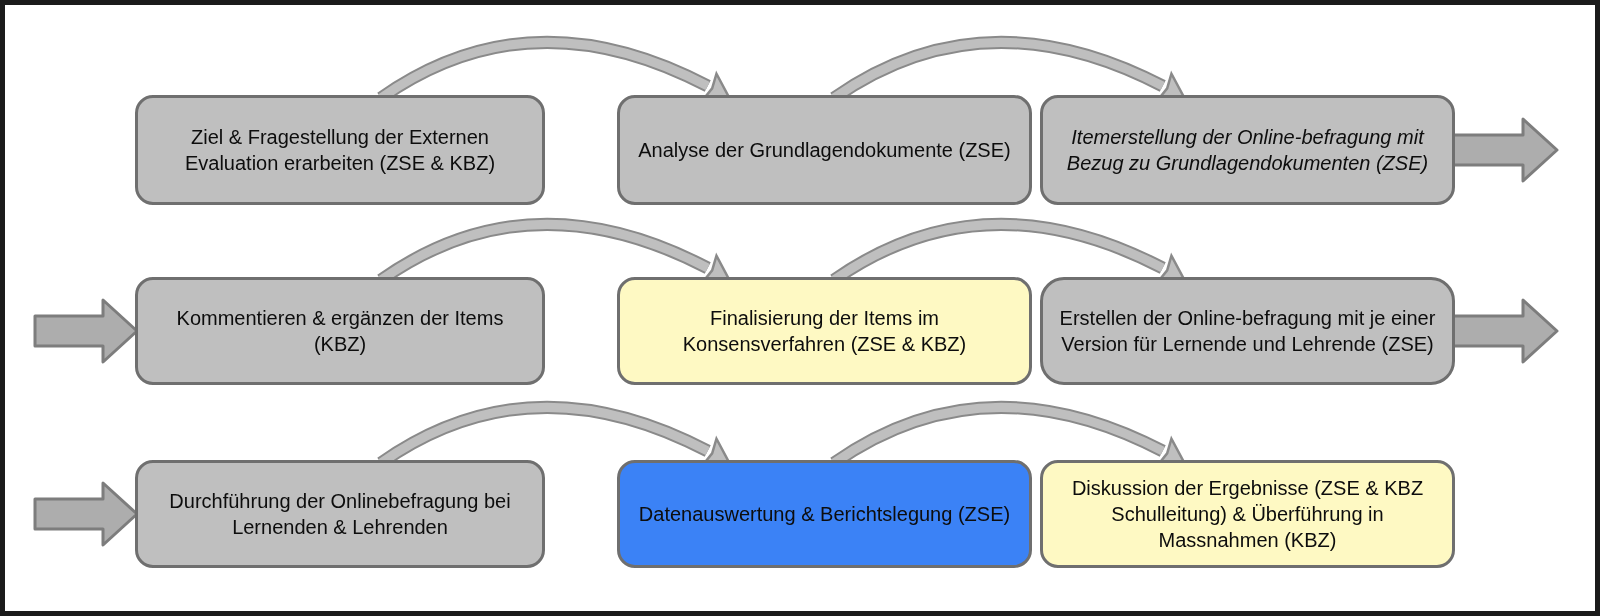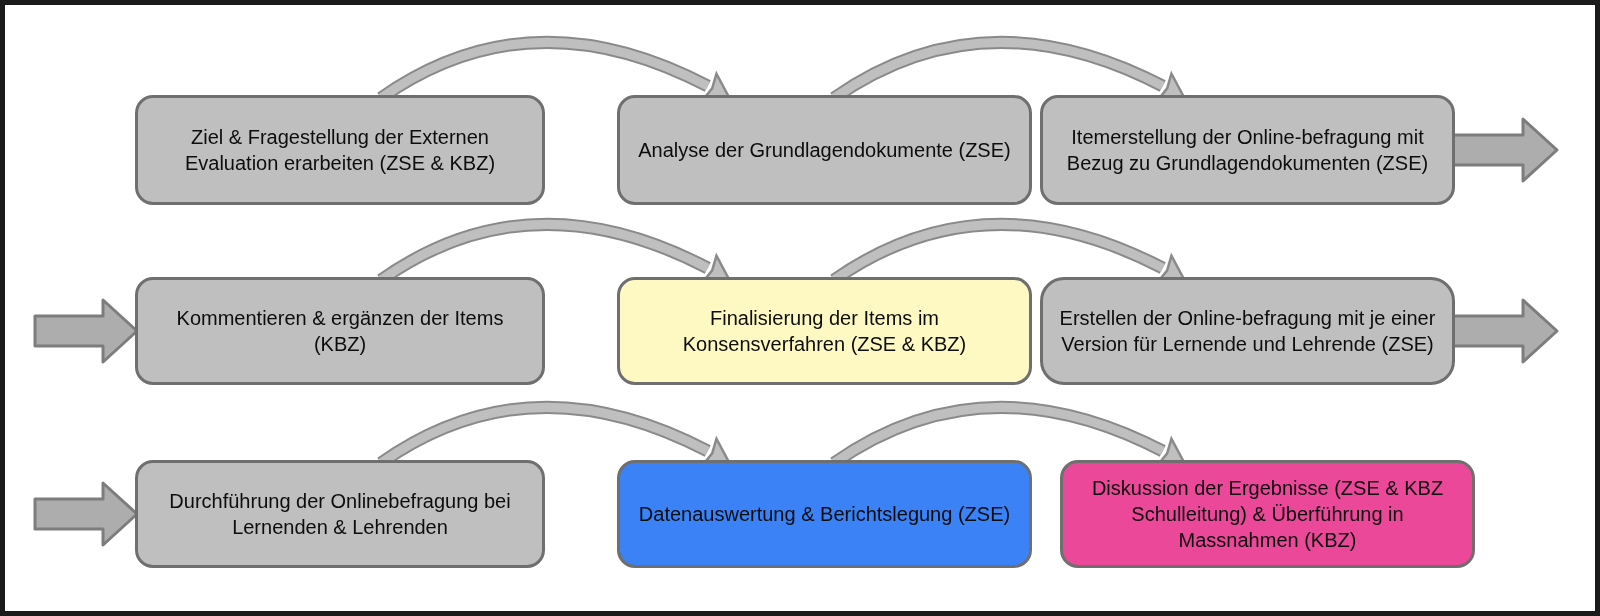--- a/index.html
+++ b/index.html
@@ -100,37 +100,37 @@
         <polygon points="30,494 98,494 98,478 132,509 98,540 98,524 30,524" fill="#adadad" stroke="#7d7d7d" stroke-width="3" stroke-linejoin="round"></polygon>
       </g>
     </svg>
 
   <div class="box c1 r1" style="background: rgb(191, 191, 191); border-color: rgb(111, 111, 111); color: rgb(13, 13, 13);">
     <span>Ziel &amp; Fragestellung der Externen Evaluation erarbeiten (ZSE &amp; KBZ)</span>
   </div>
   <div class="box c2 r1" style="background: rgb(191, 191, 191); border-color: rgb(111, 111, 111); color: rgb(13, 13, 13);">
     <span>Analyse der Grundlagendokumente (ZSE)</span>
   </div>
-  <div class="box c3 r1" style="background: rgb(191, 191, 191); border-color: rgb(111, 111, 111); color: rgb(13, 13, 13);">
+  <div class="box c3 r1" style="background: rgb(191, 191, 191); border-color: rgb(111, 111, 111); color: rgb(13, 13, 13); font-style: italic;">
     <span>Itemerstellung der Online-befragung mit Bezug zu Grundlagendokumenten (ZSE)</span>
   </div>
 
   <div class="box c1 r2" style="background: rgb(191, 191, 191); border-color: rgb(111, 111, 111); color: rgb(13, 13, 13);">
     <span>Kommentieren &amp; ergänzen der Items (KBZ)</span>
   </div>
   <div class="box c2 r2" style="background: #fef9c3; border-color: rgb(111, 111, 111); color: rgb(13, 13, 13);">
     <span>Finalisierung der Items im Konsensverfahren (ZSE &amp; KBZ)</span>
   </div>
   <div class="box c3 r2" style="background: rgb(191, 191, 191); border-color: rgb(111, 111, 111); color: rgb(13, 13, 13); border-radius: 24px;">
     <span>Erstellen der Online-befragung mit je einer Version für Lernende und Lehrende (ZSE)</span>
   </div>
 
   <div class="box c1 r3" style="background: rgb(191, 191, 191); border-color: rgb(111, 111, 111); color: rgb(13, 13, 13);">
     <span>Durchführung der Onlinebefragung bei Lernenden &amp; Lehrenden</span>
   </div>
   <div class="box c2 r3" style="background: #3b82f6; border-color: rgb(111, 111, 111); color: rgb(13, 13, 13);">
     <span>Datenauswertung &amp; Berichtslegung (ZSE)</span>
   </div>
-  <div class="box c3 r3" style="background: #ec4899; border-color: rgb(111, 111, 111); color: rgb(13, 13, 13); margin-left: 20px;">
+  <div class="box c3 r3" style="background: #fef9c3; border-color: rgb(111, 111, 111); color: rgb(13, 13, 13);">
     <span>Diskussion der Ergebnisse (ZSE &amp; KBZ Schulleitung) &amp; Überführung in Massnahmen (KBZ)</span>
   </div>
 
 </div>
 
 </body></html>

